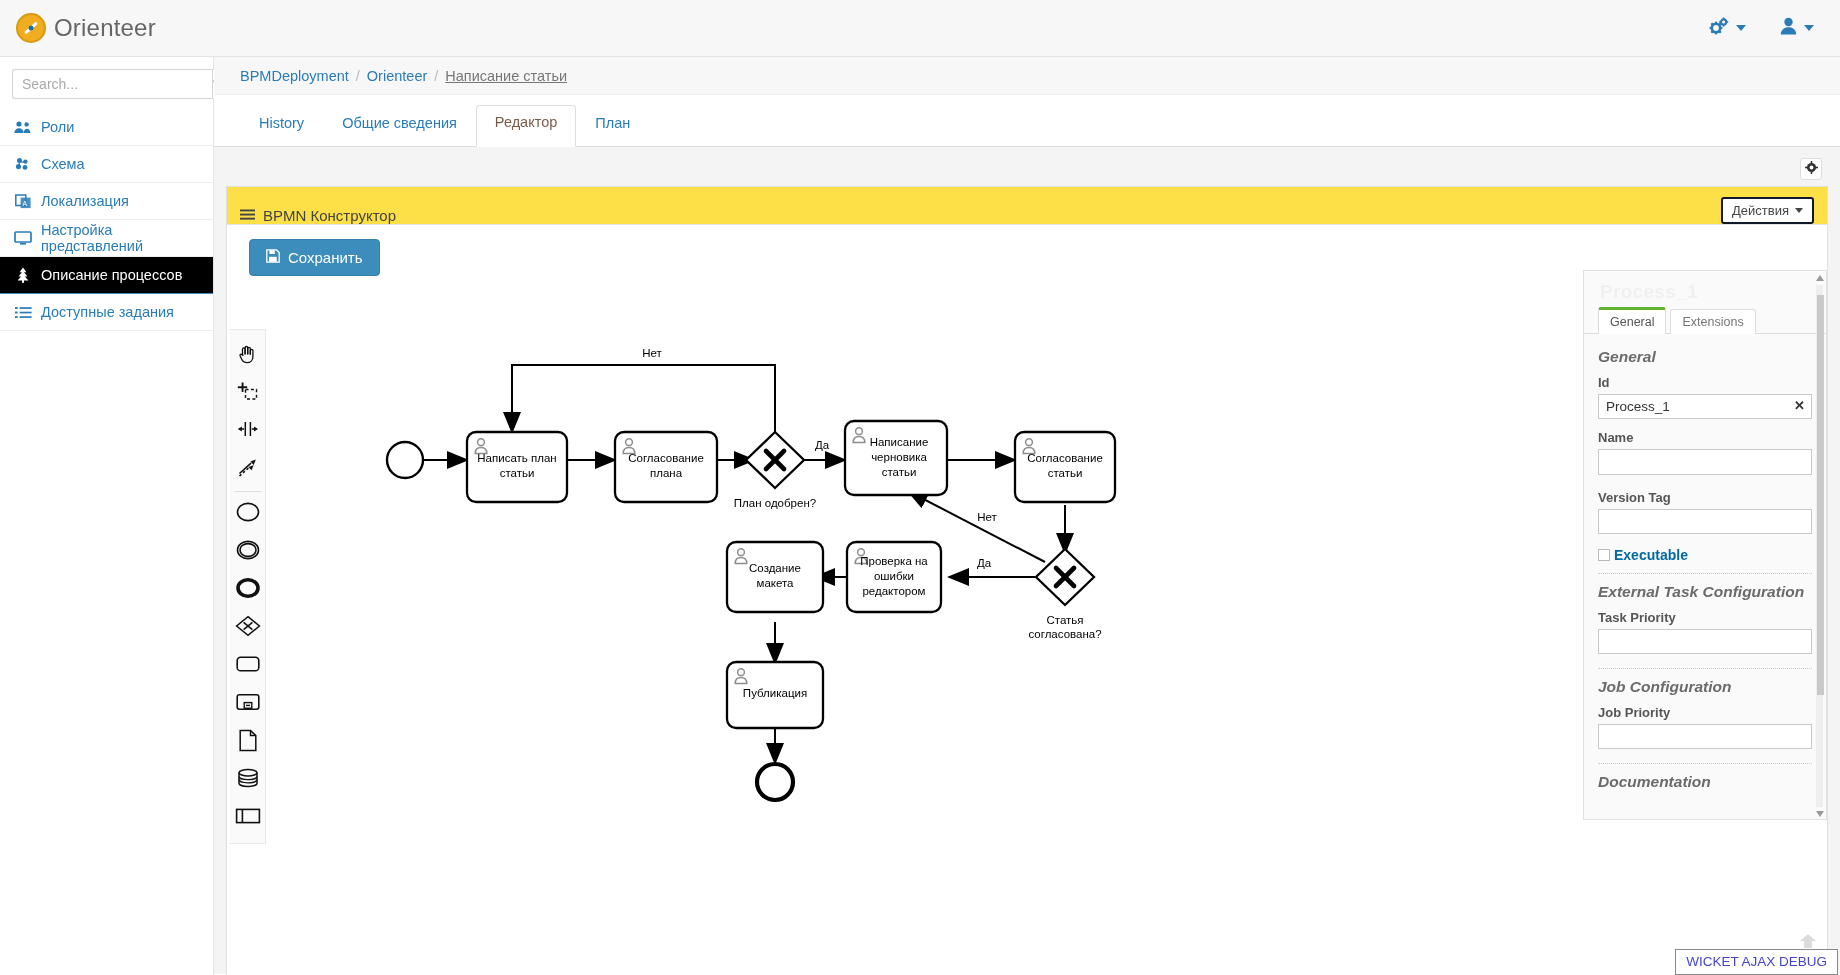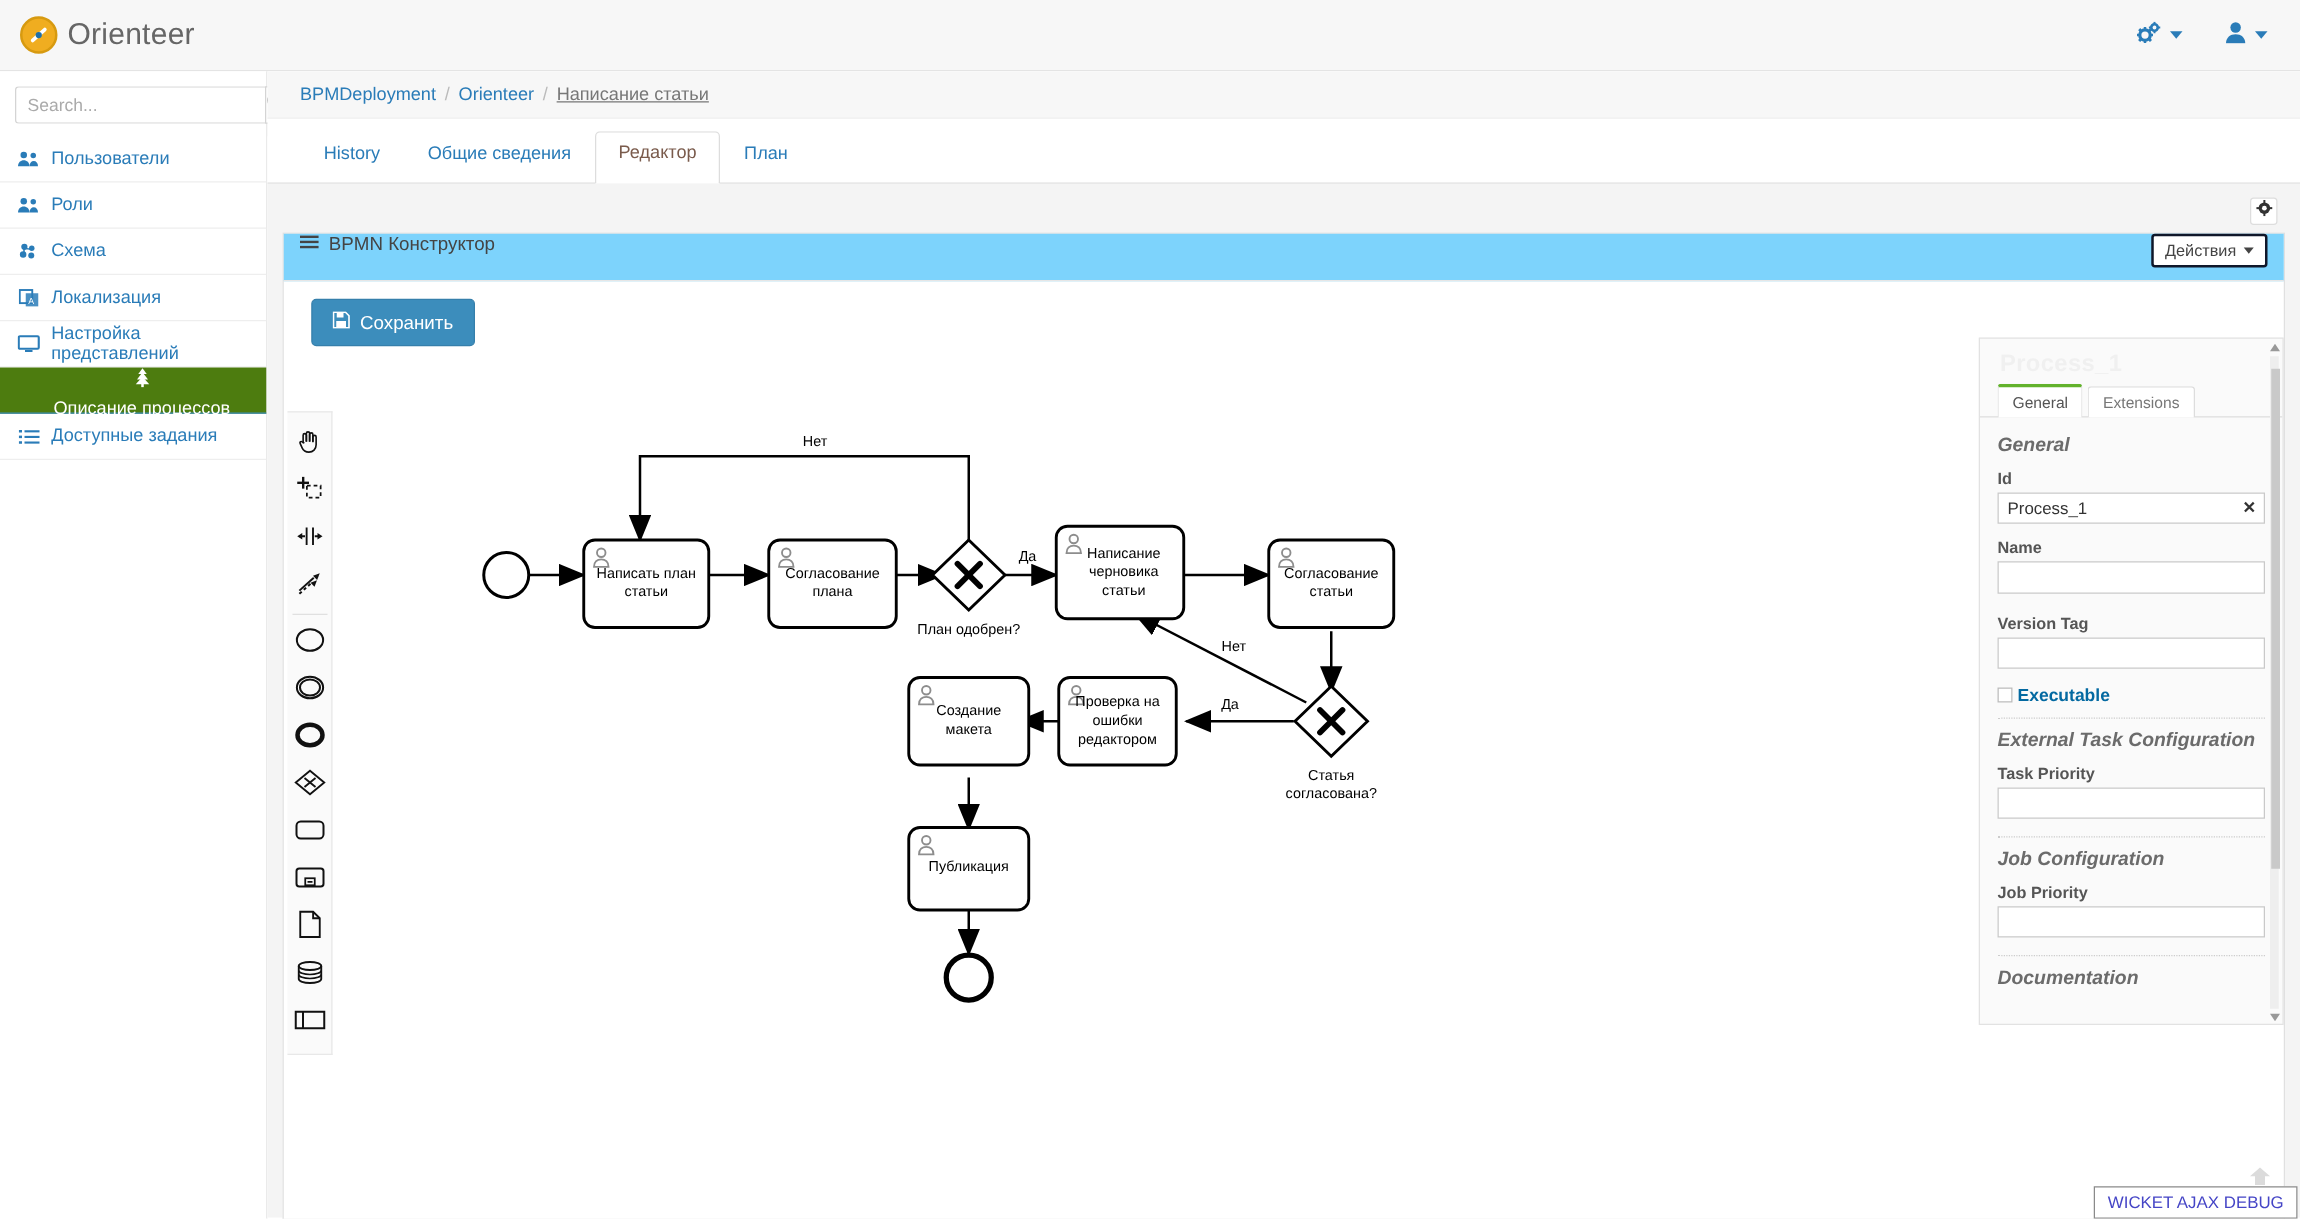--- a/index.html
+++ b/index.html
@@ -66,21 +66,21 @@
   .search-btn {
     width: 34px; height: 30px; border: 1px solid #d4d4d4;
     border-radius: 0 3px 3px 0; background: #fff; cursor: pointer;
     display: flex; align-items: center; justify-content: center;
   }
   .nav-item {
     height: 37px; display: flex; align-items: center; gap: 9px;
     padding-left: 14px; border-bottom: 1px solid #eee;
     color: #2a7cb8; font-size: 14.5px; cursor: pointer;
   }
-  .nav-item.active { background: #4d7c0f; color: #fff; border-bottom-color: #3c8dbc; flex-direction: column; }
+  .nav-item.active { background: #000000; color: #fff; border-bottom-color: #3c8dbc; }
   .nav-ico { width: 18px; display: flex; justify-content: center; flex: none; }
   .nav-ico svg { display: block; }
 
   
   .main { position: absolute; top: 57px; left: 214px; width: 1626px; height: 918px; background: #fff; }
 
   .breadcrumb {
     height: 38px; background: #f7f7f7; display: flex; align-items: center;
     padding-left: 26px; gap: 7px; font-size: 14.5px; border-bottom: 1px solid #efefef;
   }
@@ -109,22 +109,22 @@
     width: 22px; height: 22px; border: 1px solid #ddd; background: #fff;
     border-radius: 3px; display: flex; align-items: center; justify-content: center;
     cursor: pointer;
   }
 
   .card {
     background: #fff; border: 1px solid #e0e0e0; border-top: 1px solid #e0e0e0;
     margin-top: 4px; height: 790px; position: relative;
   }
   .card-head {
-    height: 38px; background: #7dd3fc; border-bottom: 1px solid #e6e6e6;
-    display: flex; align-items: flex-start; padding: 0 13px;
+    height: 38px; background: #fde047; border-bottom: 1px solid #e6e6e6;
+    display: flex; align-items: flex-end; padding: 0 13px;
   }
   .card-title { font-size: 15px; color: #444; display: flex; align-items: center; gap: 8px; }
   .actions-btn {
     margin-left: auto; border: 2px solid #0f172a; background: #fff; border-radius: 3px;
     font-size: 13px; color: #444; padding: 4px 9px; cursor: pointer;
     display: flex; align-items: center; gap: 6px;
     font-family: "Liberation Sans", sans-serif;
   }
   .caret-dark { width: 0; height: 0; border-left: 4px solid transparent;
                 border-right: 4px solid transparent; border-top: 5px solid #444; }
@@ -269,33 +269,20 @@
       <div class="search-btn">
         <span>
           <svg width="15" height="15" viewBox="0 0 15 15">
             <circle cx="6.2" cy="6.2" r="4.6" fill="none" stroke="#111" stroke-width="1.8"></circle>
             <line x1="9.6" y1="9.6" x2="14" y2="14" stroke="#111" stroke-width="2.1"></line>
           </svg>
         </span>
       </div>
     </div>
 
-    <div class="nav-item">
-      <span class="nav-ico">
-        <svg width="18" height="14" viewBox="0 0 18 14">
-            <g fill="#2a7cb8">
-          <circle cx="5" cy="4" r="2.6"></circle>
-              <circle cx="12.6" cy="4.4" r="2.2"></circle>
-          <path d="M0.4 13c0-3.1 2.1-4.8 4.6-4.8s4.6 1.7 4.6 4.8z"></path>
-          <path d="M9.6 13c0-2.6 1.5-4.2 3.4-4.2s3.4 1.6 3.4 4.2z"></path>
-        </g>
-          </svg>
-      </span>
-      <span>Пользователи</span>
-    </div>
 
     <div class="nav-item">
       <span class="nav-ico">
         <svg width="18" height="14" viewBox="0 0 18 14">
             <g fill="#2a7cb8">
           <circle cx="5" cy="4" r="2.6"></circle>
               <circle cx="12.6" cy="4.4" r="2.2"></circle>
           <path d="M0.4 13c0-3.1 2.1-4.8 4.6-4.8s4.6 1.7 4.6 4.8z"></path>
           <path d="M9.6 13c0-2.6 1.5-4.2 3.4-4.2s3.4 1.6 3.4 4.2z"></path>
         </g>

